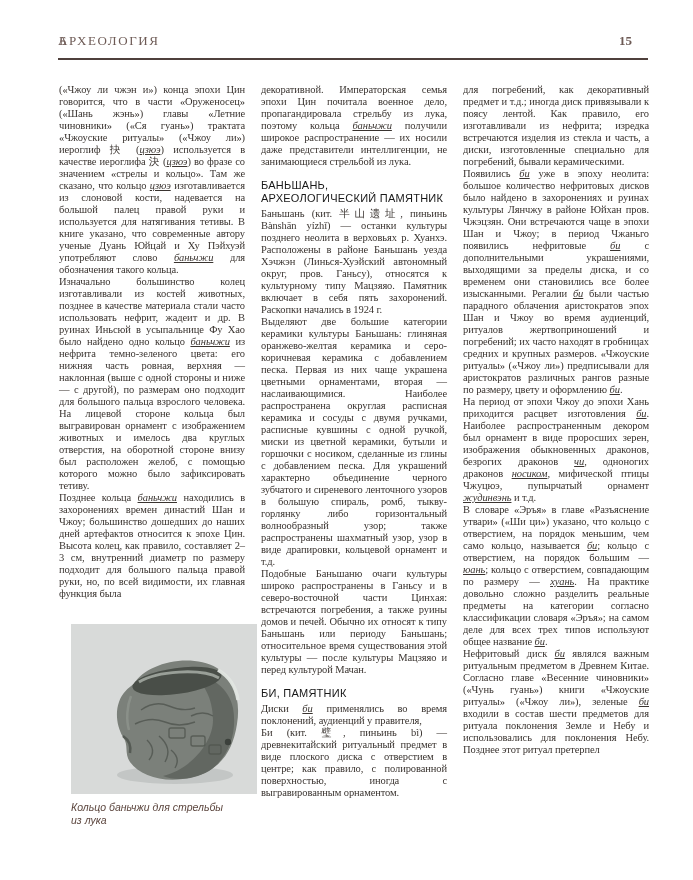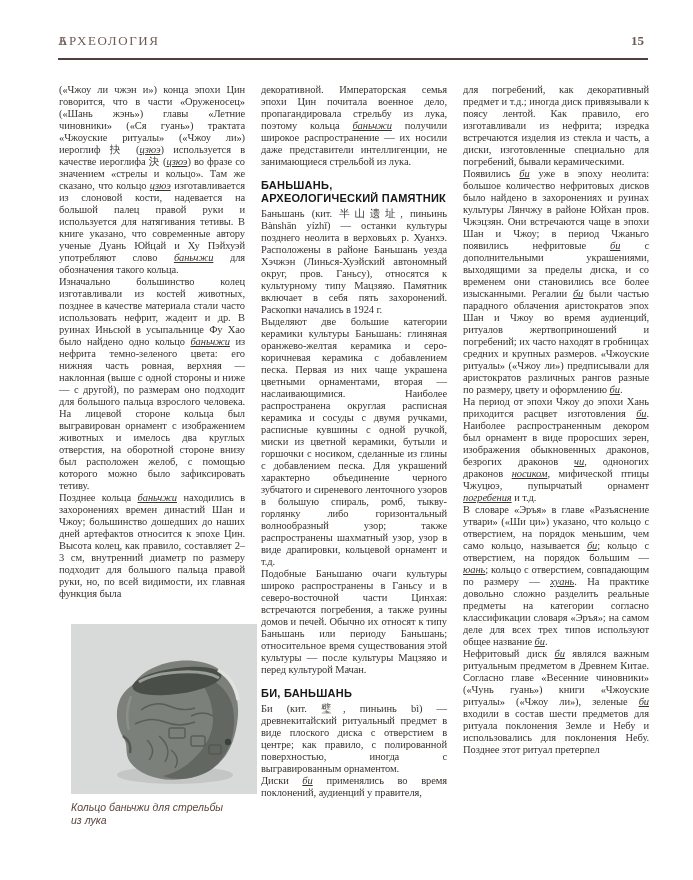--- a/index.html
+++ b/index.html
@@ -5,34 +5,34 @@
   html,body{margin:0;padding:0;background:#ffffff;}
   .page{
     position:relative;width:693px;height:880px;background:#ffffff;
     overflow:hidden;font-family:"Liberation Serif",serif;color:var(--body-text,#3a3430);
   }
   
   .hdr{position:absolute;left:58px;right:45px;top:33px;height:16px;
        font-size:13px;color:var(--accent-header,#6d5a55);}
   .hdr-letter{position:absolute;left:1px;top:0;}
   .hdr-title{position:absolute;left:0;right:0;top:0;letter-spacing:1.6px;}
-  .hdr-page{position:absolute;right:4px;top:0;font-weight:bold;}
+  .hdr-page{position:absolute;right:16px;top:0;font-weight:bold;}
   .rule{position:absolute;left:58px;right:45px;top:58px;height:2px;
         background:var(--rule,#4f403c);}
   
   .cols{position:absolute;left:59px;top:84px;width:590px;display:flex;gap:16px;}
   .col{width:186px;}
   .col p{
     margin:0;text-align:justify;font-size:10.5px;line-height:12px;
     letter-spacing:-0.1px;color:var(--body-text,#3a3430);
     -webkit-hyphens:auto;hyphens:auto;
   }
   .col p em{font-style:italic;text-decoration:underline;}
   .col h3{
-    font-family:"Liberation Sans",sans-serif;font-weight:bold;
+    font-family:"Liberation Sans",sans-serif;font-weight:normal;
     font-size:11px;line-height:13px;color:var(--heading-text,#181818);
     margin:11px 0 3px 0;letter-spacing:0.25px;white-space:pre-line;
   }
   .figure{margin:12px 0 0 0;padding:12px;}
   .figimg{width:186px;height:170px;background:var(--figure-bg,#d8dad9);overflow:hidden;}
   .figcap{
     margin-top:7px;font-family:"Liberation Sans",sans-serif;font-style:italic;
     font-size:10.5px;line-height:13px;color:var(--caption-text,#5c463e);
   }
 </style>
@@ -81,25 +81,25 @@
     <figcaption class="figcap">Кольцо баньчжи для стрельбы из лука</figcaption>
   </figure>
       </section>
     <section class="col">
         <p>декоративной. Императорская семья эпохи Цин почитала военное дело, пропагандировала стрельбу из лука, поэтому кольца <em>баньчжи</em> получили широкое распространение — их носили даже представители интеллигенции, не занимающиеся стрельбой из лука.</p>
         <h3>БАНЬШАНЬ,
 АРХЕОЛОГИЧЕСКИЙ ПАМЯТНИК</h3>
         <p>Баньшань (кит. 半山遗址, пиньинь Bànshān yízhǐ) — останки культуры позднего неолита в верховьях р. Хуанхэ. Расположены в районе Баньшань уезда Хэчжэн (Линься-Хуэйский автономный округ, пров. Ганьсу), относятся к культурному типу Мацзяяо. Памятник включает в себя пять захоронений. Раскопки начались в 1924 г.</p>
         <p>Выделяют две большие категории керамики культуры Баньшань: глиняная оранжево-желтая керамика и серо-коричневая керамика с добавлением песка. Первая из них чаще украшена цветными орнаментами, вторая — наслаивающимися. Наиболее распространена округлая расписная керамика и сосуды с двумя ручками, расписные кувшины с одной ручкой, миски из цветной керамики, бутыли и горшочки с носиком, сделанные из глины с добавлением песка. Для украшений характерно объединение черного зубчатого и сиреневого ленточного узоров в большую спираль, ромб, тыкву-горлянку либо горизонтальный волнообразный узор; также распространены шахматный узор, узор в виде драпировки, кольцевой орнамент и т.д.</p>
         <p>Подобные Баньшаню очаги культуры широко распространены в Ганьсу и в северо-восточной части Цинхая: встречаются погребения, а также руины домов и печей. Обычно их относят к типу Баньшань или периоду Баньшань; относительное время существования этой культуры — после культуры Мацзяяо и перед культурой Мачан.</p>
-        <h3>БИ, БАНЬШАНЬ</h3>
+        <h3>БИ, ПАМЯТНИК</h3>
+        <p>Диски <em>би</em> применялись во время поклонений, аудиенций у правителя,</p>
         <p>Би (кит. 璧, пиньинь bì) — древнекитайский ритуальный предмет в виде плоского диска с отверстием в центре; как правило, с полированной поверхностью, иногда с выгравированным орнаментом.</p>
-        <p>Диски <em>би</em> применялись во время поклонений, аудиенций у правителя,</p>
       </section>
     <section class="col">
         <p>для погребений, как декоративный предмет и т.д.; иногда диск привязывали к поясу лентой. Как правило, его изготавливали из нефрита; изредка встречаются изделия из стекла и часть, а диски, изготовленные специально для погребений, бывали керамическими.</p>
         <p>Появились <em>би</em> уже в эпоху неолита: большое количество нефритовых дисков было найдено в захоронениях и руинах культуры Лянчжу в районе Юйхан пров. Чжэцзян. Они встречаются чаще в эпохи Шан и Чжоу; в период Чжаньго появились нефритовые <em>би</em> с дополнительными украшениями, выходящими за пределы диска, и со временем они становились все более изысканными. Регалии <em>би</em> были частью парадного облачения аристократов эпох Шан и Чжоу во время аудиенций, ритуалов жертвоприношений и погребений; их часто находят в гробницах средних и крупных размеров. «Чжоуские ритуалы» («Чжоу ли») предписывали для аристократов различных рангов разные по размеру, цвету и оформлению <em>би</em>.</p>
-        <p>На период от эпохи Чжоу до эпохи Хань приходится расцвет изготовления <em>би</em>. Наиболее распространенным декором был орнамент в виде проросших зерен, изображения обыкновенных драконов, безрогих драконов <em>чи</em>, одноногих драконов <em>носиком</em>, мифической птицы Чжуцюэ, пупырчатый орнамент <em>погребения</em> и т.д.</p>
+        <p>На период от эпохи Чжоу до эпохи Хань приходится расцвет изготовления <em>би</em>. Наиболее распространенным декором был орнамент в виде проросших зерен, изображения обыкновенных драконов, безрогих драконов <em>чи</em>, одноногих драконов <em>носиком</em>, мифической птицы Чжуцюэ, пупырчатый орнамент <em>жудинвэнь</em> и т.д.</p>
         <p>В словаре «Эръя» в главе «Разъяснение утвари» («Ши ци») указано, что кольцо с отверстием, на порядок меньшим, чем само кольцо, называется <em>би</em>; кольцо с отверстием, на порядок большим — <em>юань</em>; кольцо с отверстием, совпадающим по размеру — <em>хуань</em>. На практике довольно сложно разделить реальные предметы на категории согласно классификации словаря «Эръя»; на самом деле для всех трех типов используют общее название <em>би</em>.</p>
         <p>Нефритовый диск <em>би</em> являлся важным ритуальным предметом в Древнем Китае. Согласно главе «Весенние чиновники» («Чунь гуань») книги «Чжоуские ритуалы» («Чжоу ли»), зеленые <em>би</em> входили в состав шести предметов для ритуала поклонения Земле и Небу и использовались для поклонения Небу. Позднее этот ритуал претерпел</p>
       </section>
   </main>
 </div>
 
 </body></html>

